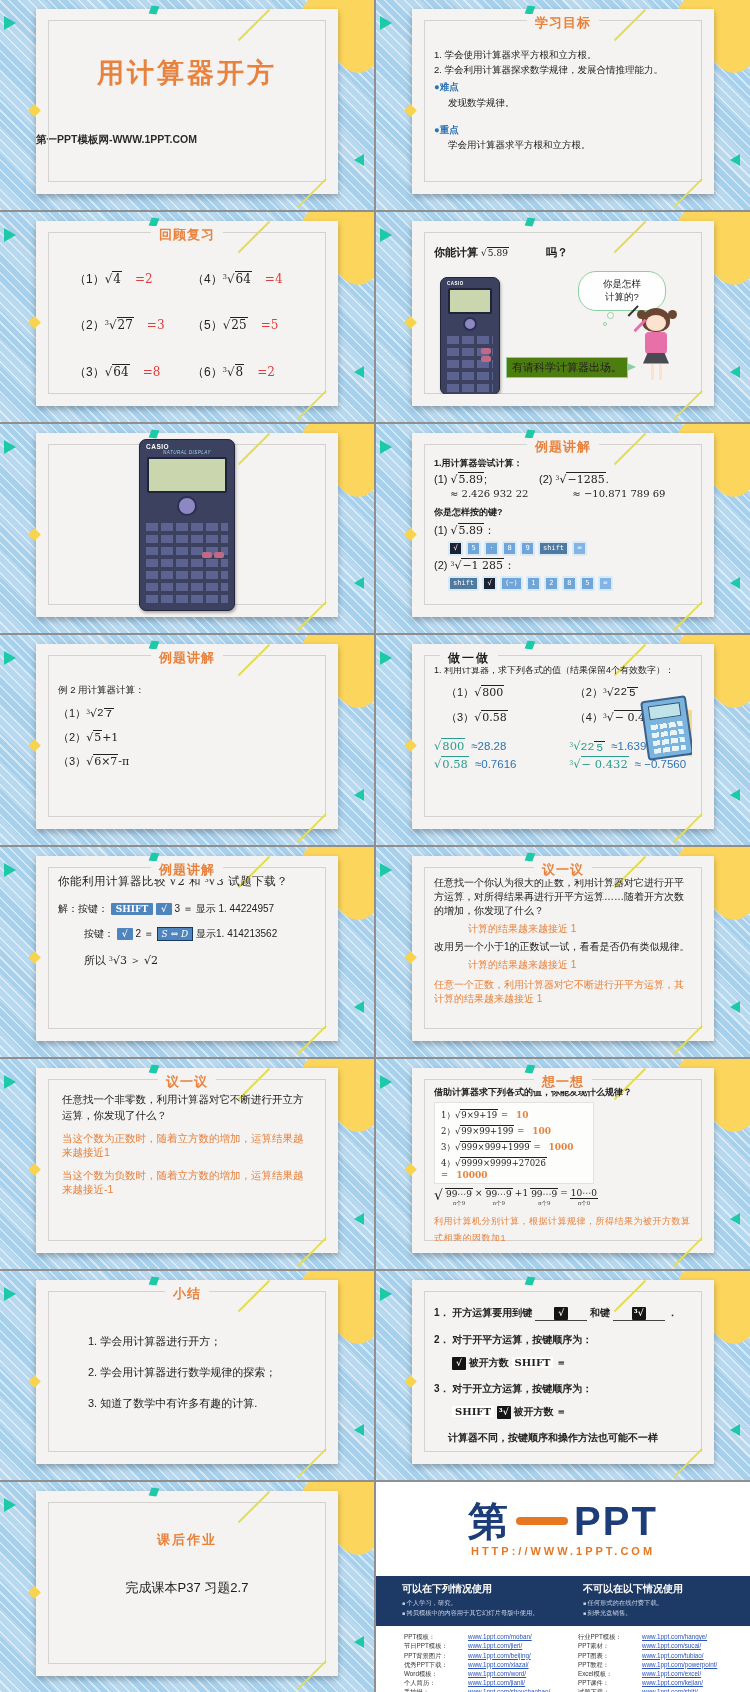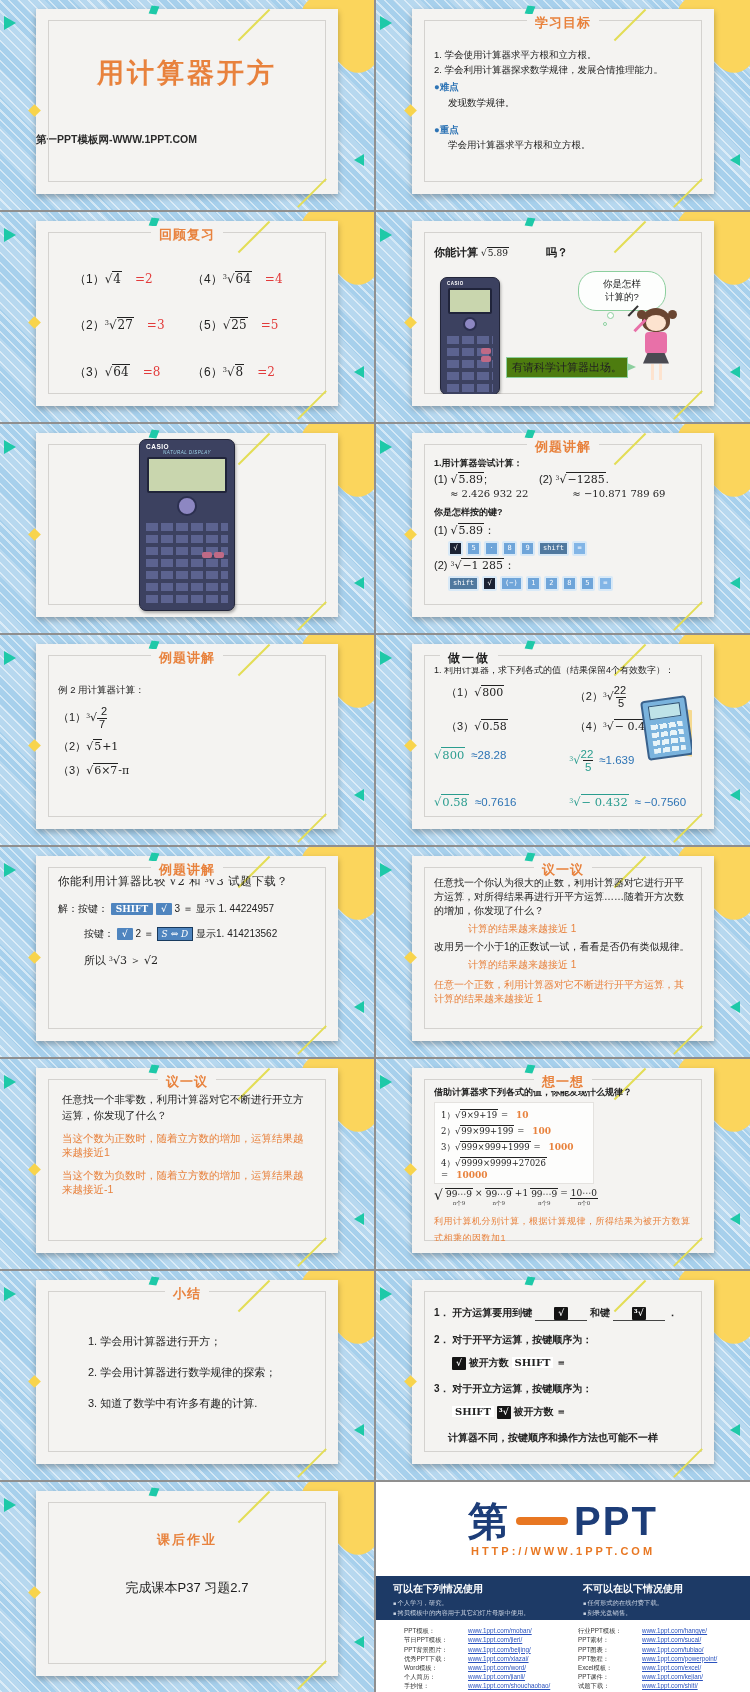--- a/index.html
+++ b/index.html
@@ -22,21 +22,21 @@
 .card::before{content:"";position:absolute;inset:11px 12px 12px 12px;border:1px solid #d4d2cf;pointer-events:none}
 .hd{position:absolute;top:4px;left:14px;right:14px;text-align:center;z-index:2}
 .hd b{display:inline-block;background:#f4f3f1;padding:0 8px;color:#e8823d;font-size:13px;letter-spacing:1px}
 .hd.left{text-align:left;padding-left:14px}
 .hd.dark b{color:#1c1c1c;font-size:12px;letter-spacing:2px}
 .bd{position:absolute;left:22px;right:22px;top:24px;bottom:12px;font-size:9.5px;color:#222;z-index:1;overflow:hidden}
 
 .rx{font-family:"DejaVu Serif","Liberation Serif",serif;white-space:nowrap}
 .rx .ix{font-size:.55em;vertical-align:.55em;letter-spacing:0}
 .rx .ar{border-top:1px solid currentColor;padding:0 1px}
-.fr{display:inline-flex;flex-direction:column;align-items:flex-end;line-height:1.05;vertical-align:middle;font-family:Liberation Sans, sans-serif}
+.fr{display:inline-flex;flex-direction:row;align-items:flex-start;line-height:1.05;vertical-align:middle;font-family:Liberation Mono, monospace}
 .fr .dn{border-top:1px solid #222;padding:0 2px}
 
 .calc{position:absolute;background:#3c4160;border-radius:7px;border:1px solid #23263a;box-shadow:1px 2px 3px rgba(0,0,0,.3)}
 .calc .brand{color:#fff;font-weight:bold;font-size:6.5px;letter-spacing:.5px;padding:3px 0 0 6px;font-family:"Liberation Sans",sans-serif}
 .calc .nd{color:#9fd4e8;font-style:italic;font-size:4.5px;text-align:center;letter-spacing:.5px}
 .calc .scr{background:#c9d6ae;border:2px solid #20243a;border-radius:2px;margin:2px 7px}
 .calc .pad{margin:3px auto;border-radius:50%;background:#8d87c2;border:2px solid #2c3050}
 .calc .keys{margin:2px 6px;background:
  repeating-linear-gradient(90deg,transparent 0 12px,#3c4160 12px 15px),
  repeating-linear-gradient(0deg,#5c6390 0 8px,transparent 8px 12px)}
@@ -86,21 +86,21 @@
 .s6b .prow{display:flex;gap:52px;margin-top:3px;font-size:11px}
 .s6b .arow{display:flex;gap:44px;margin-top:2px;font-size:10px;font-family:"DejaVu Serif",serif}
 .s6b .arow span:first-child{margin-left:16px}
 .s6b .ask{font-weight:bold;margin:7px 0 4px}
 .s6b .klbl{font-size:11px;margin-top:2px}
 .s6b .keys1,.s6b .keys2{margin:3px 0 2px 14px;display:flex;gap:3px}
 .s7b{padding-top:16px;font-size:9.5px}
 .s7b .it{margin-top:9px;font-size:11px}
 .s8b{top:20px;font-size:9px}
 .s8b .pgrid{display:grid;grid-template-columns:1.1fr 1fr;row-gap:10px;margin:8px 0 0 12px;font-size:11px}
-.s8b .agrid{display:grid;grid-template-columns:1.1fr 1fr;row-gap:22px;margin:14px 0 0 0;font-size:11.5px}
+.s8b .agrid{display:grid;grid-template-columns:1.1fr 1fr;row-gap:3px;margin:14px 0 0 0;font-size:11.5px}
 .s8b .aex{color:#2a9d8f}
 .s8b .avl{color:#2e74b5;margin-left:6px}
 .minicalc{position:absolute;right:2px;top:34px;width:46px;height:60px;background:#7ab3dd;border:2px solid #39618c;border-radius:4px;transform:rotate(-8deg);z-index:3}
 .minicalc::before{content:"";position:absolute;inset:4px 5px auto 5px;height:12px;background:#bfe3e8;border:1px solid #2c4f74}
 .minicalc::after{content:"";position:absolute;inset:22px 5px 4px 5px;background:
  repeating-linear-gradient(90deg,transparent 0 7px,#7ab3dd 7px 9px),
  repeating-linear-gradient(0deg,#e8f4f8 0 5px,transparent 5px 8px)}
 .minipaper{position:absolute;right:-4px;top:44px;width:40px;height:46px;background:#f5d98f;transform:rotate(9deg);z-index:2}
 .s9b{top:18px}
 .s9b .q{font-size:11.5px;letter-spacing:.5px}
@@ -132,21 +132,21 @@
 .s14b .note{margin:12px 0 0 14px;font-weight:bold;font-size:10px}
 .s14b .shift{font-family:"DejaVu Serif",serif;background:#fff;padding:0 3px}
 .s15t{margin-top:40px;text-align:center;color:#e8823d;font-size:13px;font-weight:bold;letter-spacing:2px}
 .s15x{margin-top:30px;text-align:center;font-size:13px;color:#1c1c1c}
 
 .cell.plain{background:#fff}
 .s16top{height:94px;display:flex;flex-direction:column;align-items:center;justify-content:center}
 .logo{display:flex;align-items:center;gap:6px;color:#1d3d78;font-weight:bold;font-size:40px;letter-spacing:2px;line-height:1;font-family:"Liberation Sans",sans-serif}
 .logo .bar{width:52px;height:8px;background:#e87722;border-radius:4px}
 .s16url{color:#e87722;font-weight:bold;font-size:11px;letter-spacing:3px;margin-top:4px}
-.s16band{height:44px;background:#1d3a66;color:#fff;display:flex;padding:6px 17px;gap:40px}
+.s16band{height:50px;background:#1d3a66;color:#fff;display:flex;padding:6px 26px;gap:40px}
 .s16band .col{flex:1}
 .s16band h4{font-size:10px;margin-bottom:2px}
 .s16band .bi{font-size:6.3px;color:#cdd6e4;line-height:1.5}
 .s16band .bi::before{content:"■ ";font-size:5px}
 .s16links{display:flex;padding:6px 14px 0 28px;gap:16px;background:#fff}
 .s16links .col{flex:1}
 .lr{display:flex;font-size:6.3px;line-height:1.45}
 .lr .ll{width:64px;color:#333}
 .lr .lu{color:#2a52be;text-decoration:underline}
 </style>

